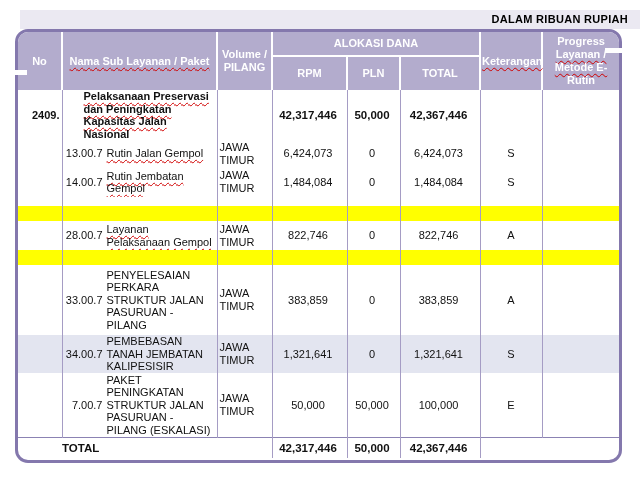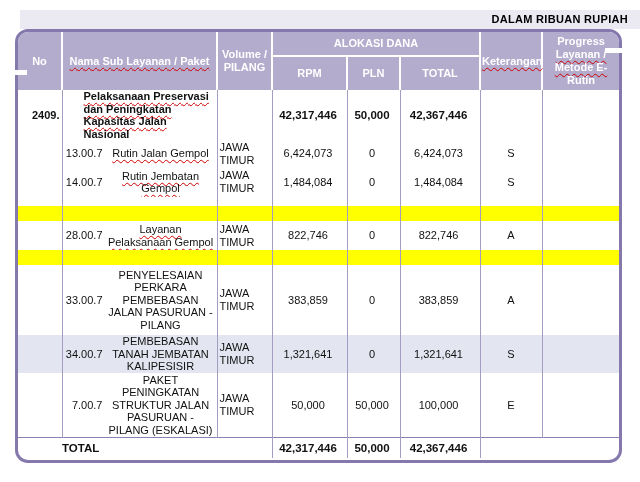--- a/index.html
+++ b/index.html
@@ -36,21 +36,21 @@
              border-right:1px solid #a59cc4; padding:0 2px; overflow:hidden; }
   tbody td:last-child, tbody td.noB { border-right:none; }
 
   .h-main{height:38px} .h-r13{height:27px} .h-r14{height:30px} .h-spacer{height:9px}
   .h-yellow{height:15px} .h-r28{height:29px} .h-r33{height:70px} .h-r34{height:38px}
   .h-r7{height:64px} .h-total{height:21px}
 
   td.c-no { text-align:right; }
   .nama-flex { display:flex; align-items:center; }
   .code { flex:none; width:42px; text-align:right; padding-right:4px; }
-  .nm { flex:1; text-align:center; }
+  .nm { flex:1; text-align:left; }
   .nm-main { padding-left:19px; font-weight:bold; }
   td.c-vol { text-align:left; line-height:13px; }
   td.num { text-align:center; padding-right:5px; }
   td.c-ket { text-align:center; }
   .bold { font-weight:bold; }
   .bignum { font-size:11.5px; font-weight:bold; }
 
   tr.row-yellow td { background:#ffff00; }
   tr.row-hl td { background:#e3e5f0; }
 
@@ -198,21 +198,21 @@
             <td></td>
             <td></td>
             <td></td>
         </tr>
 
         <tr class="h-r33">
           <td class="c-no"></td>
           <td>
               <div class="nama-flex">
             <span class="code">33.00.7</span>
-            <span class="nm">PENYELESAIAN PERKARA PEMBEBASAN JALAN PASURUAN - PILANG</span>
+            <span class="nm">PENYELESAIAN PERKARA STRUKTUR JALAN PASURUAN - PILANG</span>
               </div>
             </td>
           <td class="c-vol">JAWA TIMUR</td>
           <td class="num">383,859</td>
           <td class="num">0</td>
           <td class="num">383,859</td>
           <td class="c-ket">A</td>
           <td></td>
         </tr>
 

